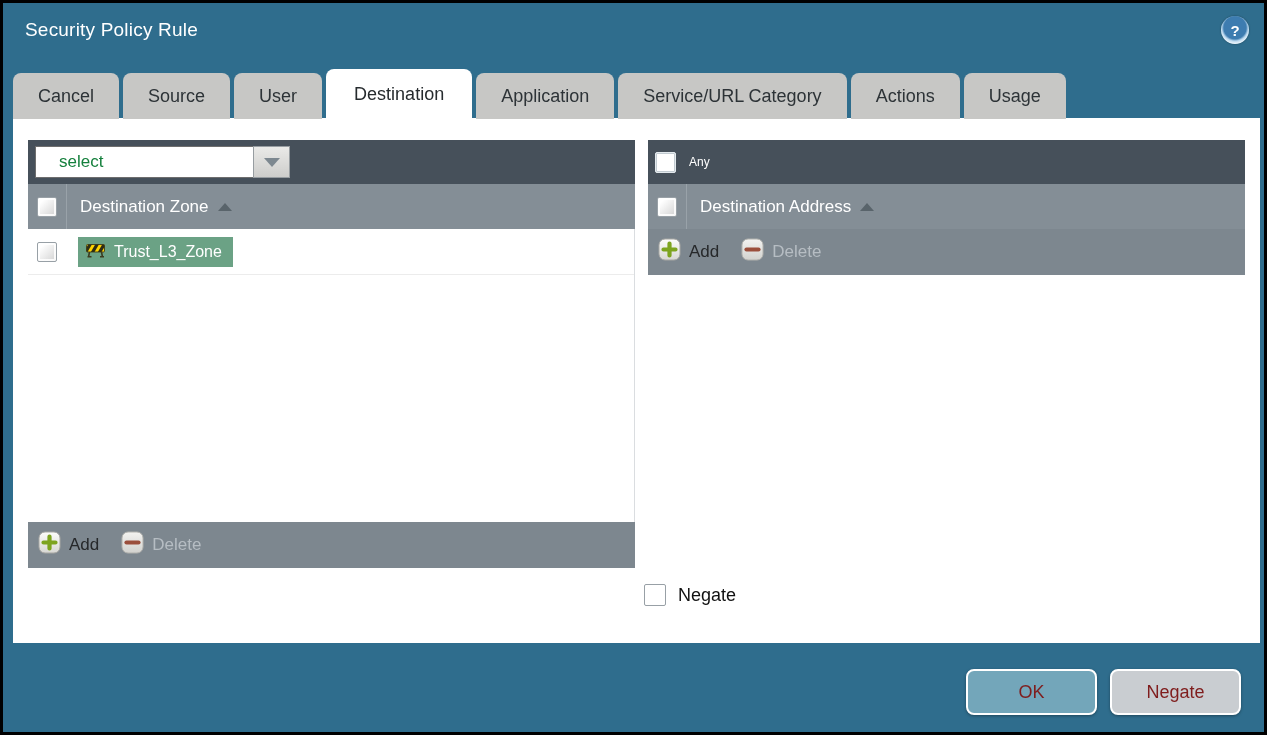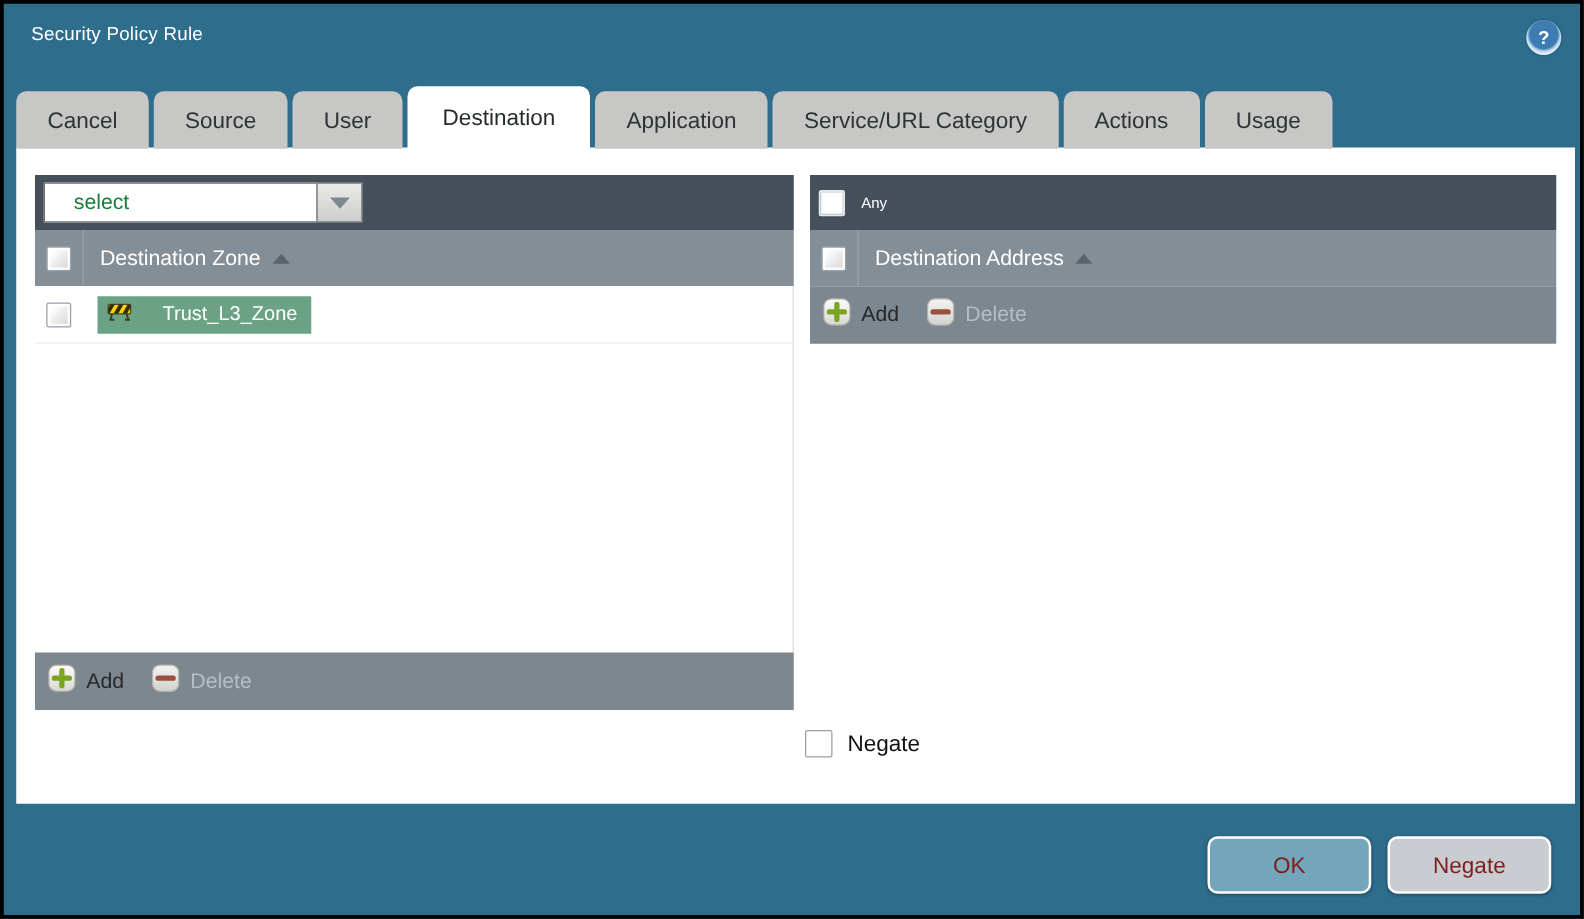--- a/index.html
+++ b/index.html
@@ -2,21 +2,21 @@
 <html><head>
 <meta charset="utf-8">
 <style>
   html,body{margin:0;padding:0;background:#000;}
   .screen{
     position:relative;width:1267px;height:735px;box-sizing:border-box;
     background:#2f6d8d;border:3px solid #000;overflow:hidden;
     font-family:"Liberation Sans", sans-serif;
   }
   
-  .title{position:absolute;top:16px;left:22px;font-size:15px;color:#fff;letter-spacing:.2px;}
+  .title{position:absolute;top:16px;left:22px;font-size:19px;color:#fff;letter-spacing:.2px;}
   .help{
     position:absolute;top:13px;right:15px;width:28px;height:28px;border-radius:50%;
     background:radial-gradient(circle at 50% 42%, #3d7cb0 0 52%, #bcd9ef 62%, #eef6fc 74%, #6fa2c9 100%);
     display:flex;align-items:center;justify-content:center;
     color:#fff;font-weight:bold;font-size:15px;box-shadow:0 0 2px rgba(0,0,0,.4);
     cursor:pointer;
   }
   
   .tabs{position:absolute;left:10px;top:66px;display:flex;align-items:flex-end;gap:4px;height:50px;z-index:2;}
   .tab{
@@ -53,21 +53,21 @@
     border:1px solid #98a0a6;box-shadow:inset 0 0 0 2px rgba(255,255,255,.85);
   }
   .checkbox.flat-white{background:#fff;border:1px solid #e3e9ed;box-shadow:inset 0 0 0 1px #c2cbd1;width:21px;height:21px;}
   .checkbox.plain{background:#fff;border:1px solid #98a0a6;box-shadow:none;width:22px;height:22px;}
   .hdr-sep{width:1px;height:45px;background:#99a2a9;margin-left:9px;}
   .hdr-label{color:#fff;font-size:17px;margin-left:13px;}
   .any-label{color:#fff;font-size:12px;margin-left:13px;}
   
   .row{height:45px;display:flex;align-items:center;border-bottom:1px solid #ececec;padding-left:9px;}
   .chip{
-    display:inline-flex;align-items:center;gap:24px;background:#6ba285;color:#fff;
+    display:inline-flex;align-items:center;gap:8px;background:#6ba285;color:#fff;
     font-size:16px;height:30px;padding:0 11px 0 7px;margin-left:21px;cursor:default;
   }
   
   .tool-btn{display:flex;align-items:center;gap:8px;font-size:17px;color:#26282a;cursor:pointer;}
   .tool-btn.disabled{cursor:default;}
   .tool-btn.disabled .tool-label{color:#b6bdc3;}
   
   .negate{position:absolute;left:631px;top:466px;display:flex;align-items:center;gap:12px;}
   .negate-label{font-size:18px;color:#111;}
   

